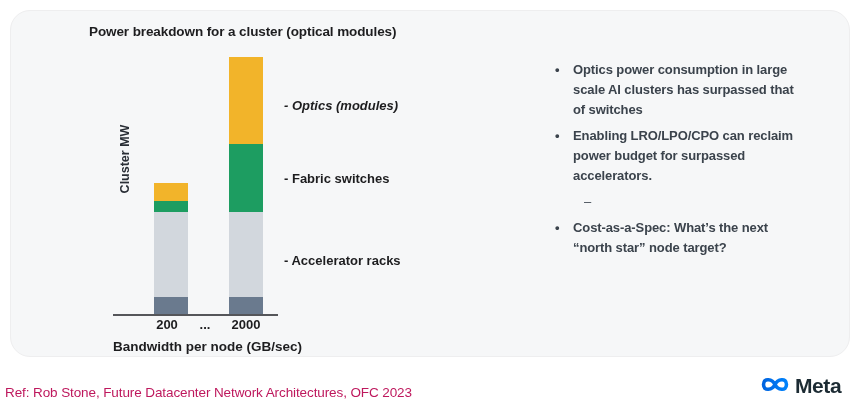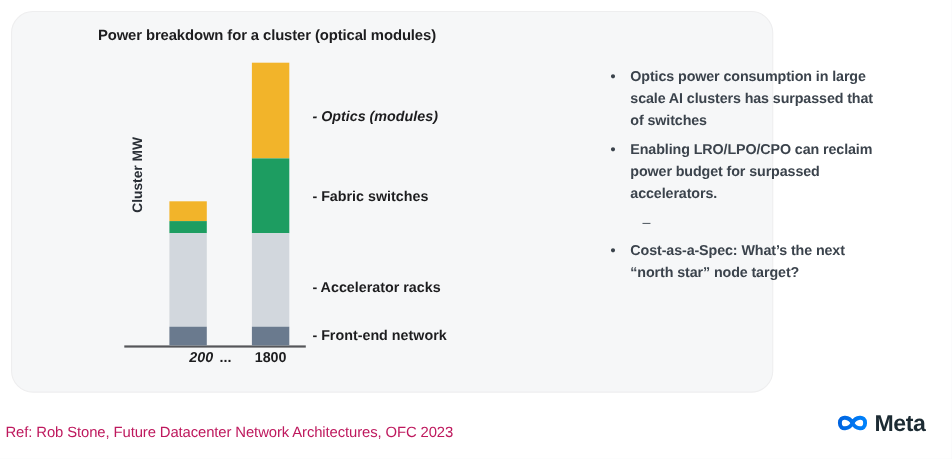--- a/index.html
+++ b/index.html
@@ -3,21 +3,21 @@
 <meta charset="utf-8">
 <style>
   html,body{margin:0;padding:0;}
   body{
     width:865px;height:417px;position:relative;overflow:hidden;
     background:#ffffff;
     font-family:"Liberation Sans", sans-serif;
     -webkit-font-smoothing:antialiased;
   }
   .card{
-    position:absolute;left:10px;top:10px;width:693px;height:347px;
+    position:absolute;left:10px;top:10px;width:840px;height:347px;
     background:#f6f7f8;border:1px solid #eeeeef;border-radius:20px;
     box-sizing:border-box;
   }
   .chart-title{
     position:absolute;left:78px;top:13px;
     font-size:13.5px;font-weight:700;color:#1d1d1f;letter-spacing:-0.1px;
   }
   .ylabel{
     position:absolute;left:114px;top:148px;width:0;height:0;
     display:flex;align-items:center;justify-content:center;
@@ -33,21 +33,21 @@
     position:absolute;bottom:0;width:34px;
     display:flex;flex-direction:column-reverse;
   }
   .bar-0{left:41px;}
   .bar-1{left:116px;}
   .seg{width:100%;}
   .tick{
     position:absolute;top:306px;transform:translateX(-50%);
     font-size:13px;font-weight:700;color:#1d1d1f;
   }
-  .tick-0{left:172px;font-style:italic;}
+  .tick-0{left:156px;}
   .tick-1{left:194px;}
   .tick-2{left:235px;}
   .xlabel{
     position:absolute;left:102px;top:328px;
     font-size:13.5px;font-weight:700;color:#1d1d1f;
   }
   .ann{
     position:absolute;left:273px;line-height:18px;
     font-size:13px;font-weight:700;color:#1d1d1f;white-space:nowrap;
   }
@@ -102,27 +102,27 @@
       <div class="bar bar-1">
         <div class="seg" style="height: 16.7143px; background: rgb(106, 122, 142);"></div>
         <div class="seg" style="height: 84.8571px; background: rgb(210, 215, 221);"></div>
         <div class="seg" style="height: 68.1429px; background: rgb(29, 157, 97);"></div>
         <div class="seg" style="height: 87.4286px; background: rgb(242, 180, 42);"></div>
       </div>
     </div>
 
   <span class="tick tick-0">200</span>
   <span class="tick tick-1">...</span>
-  <span class="tick tick-2">1800</span>
+  <span class="tick tick-2">2000</span>
 
+  <div class="xlabel">Bandwidth per node (GB/sec)</div>
 
   <div class="ann ann-0">- Optics (modules)</div>
   <div class="ann ann-1">- Fabric switches</div>
   <div class="ann ann-2">- Accelerator racks</div>
-  <div class="ann ann-3">- Front-end network</div>
 
   <div class="bullets">
     <div class="bullet lvl1">
       <span class="marker">•</span>
       <span class="btext">Optics power consumption in large scale AI clusters has surpassed that of switches</span>
     </div>
     <div class="bullet lvl1">
       <span class="marker">•</span>
       <span class="btext">Enabling LRO/LPO/CPO can reclaim power budget for surpassed accelerators.</span>
     </div>

